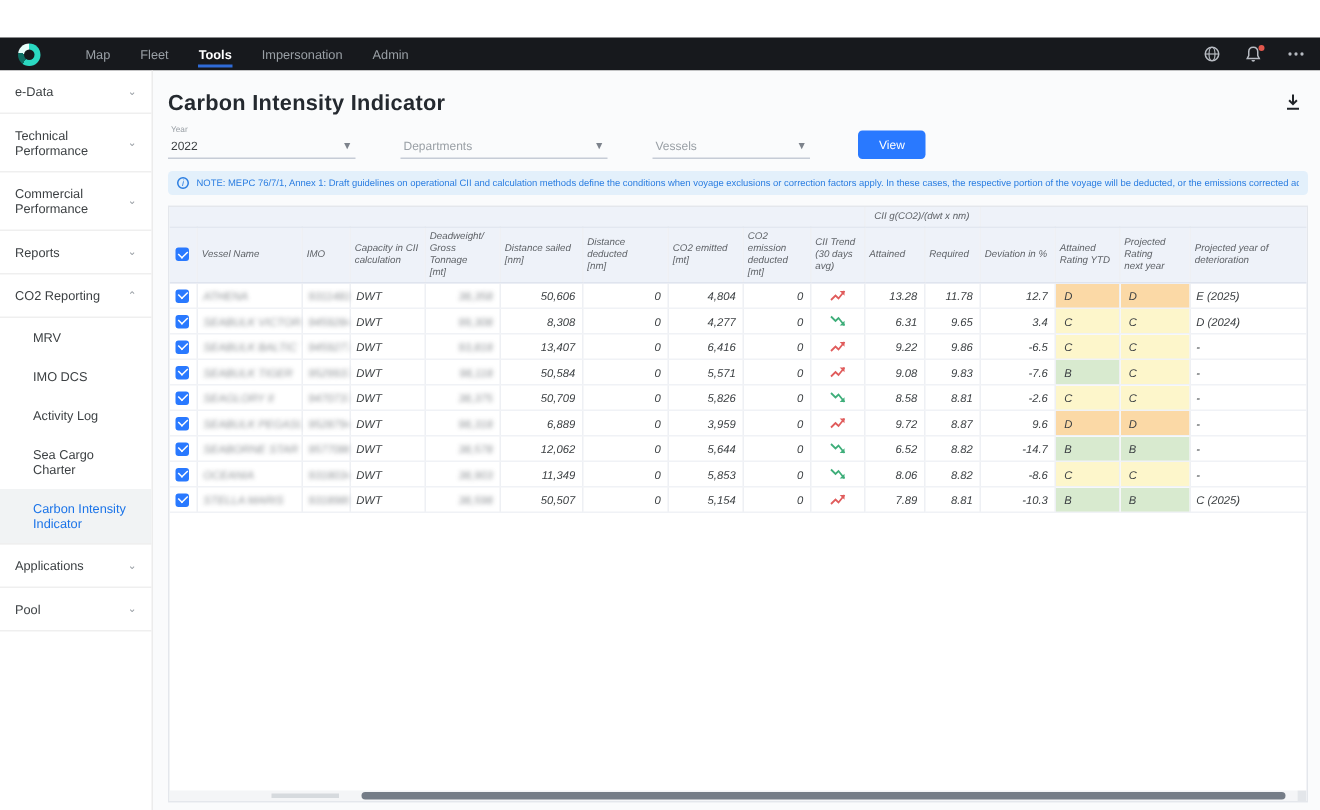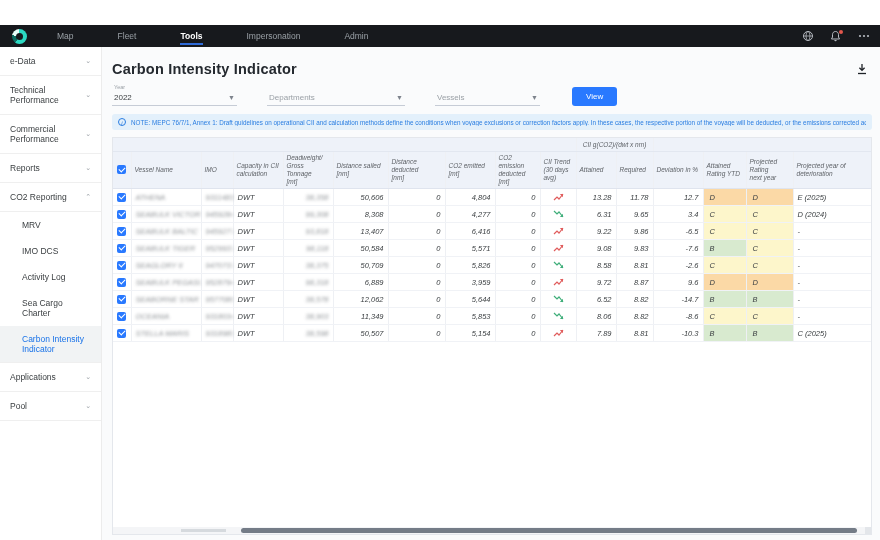--- a/index.html
+++ b/index.html
@@ -7,21 +7,21 @@
               font-family:"Liberation Sans", sans-serif; color:#3c4043; }
 
   
   .top-gap { height:25px; background:#fff; }
   .navbar { height:22px; background:#17191d; display:flex; align-items:center; padding:0 10px; }
   .logo { width:15px; height:15px; border-radius:50%; margin:0 30px 0 2px; flex:none;
           background:conic-gradient(#2bd9c2 0 60%, #0d6e63 60% 78%, #e8fefa 78% 100%);
           position:relative; }
   .logo::after { content:""; position:absolute; left:4px; top:4px; width:7px; height:7px;
                  border-radius:50%; background:#17191d; }
-  .nav-items { display:flex; align-items:stretch; height:18px; gap:44px; }
+  .nav-items { display:flex; align-items:stretch; height:18px; gap:20px; }
   .nav-item { font-size:8.5px; color:#9aa0a6; display:flex; align-items:center; cursor:pointer;
               border-bottom:2px solid transparent; padding-top:2px; }
   .nav-item.active { color:#fff; font-weight:bold; border-bottom:2px solid #2f6bd8; }
   .nav-right { margin-left:auto; display:flex; align-items:center; gap:16px; }
   .nav-icon { width:12px; height:12px; position:relative; color:#b7bbc2; }
   .nav-icon svg { display:block; }
   .bell-dot { position:absolute; right:-1px; top:0; width:4px; height:4px; border-radius:50%; background:#e2574c; }
 
   
   .app-body { display:flex; height:493px; }

